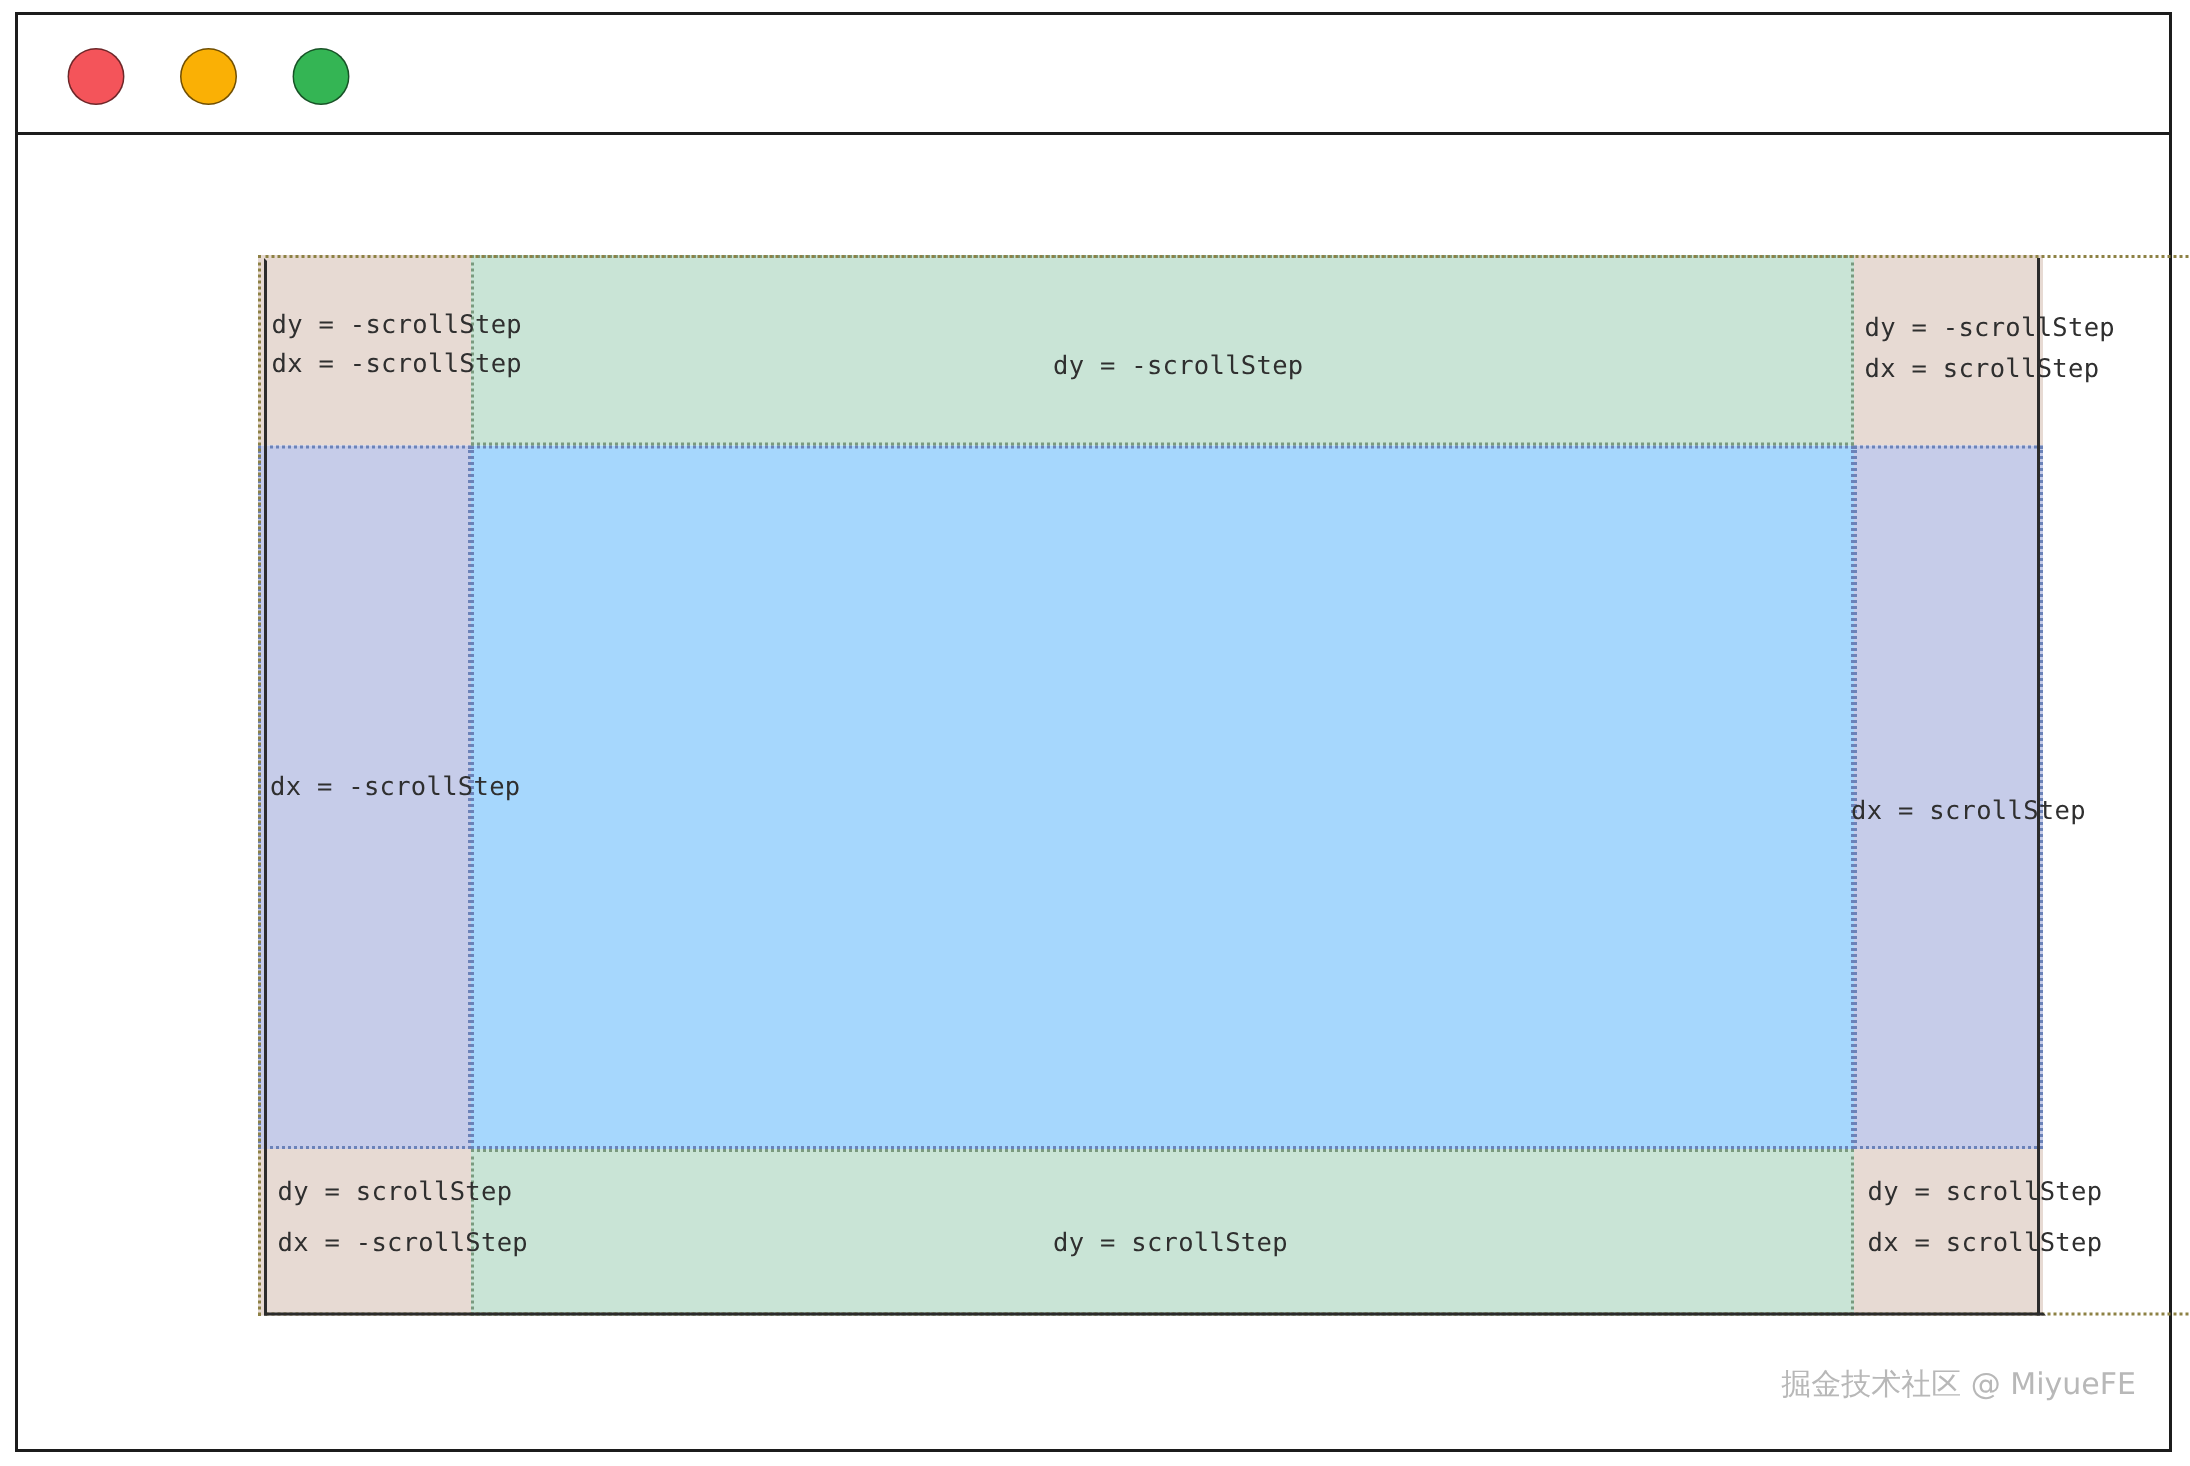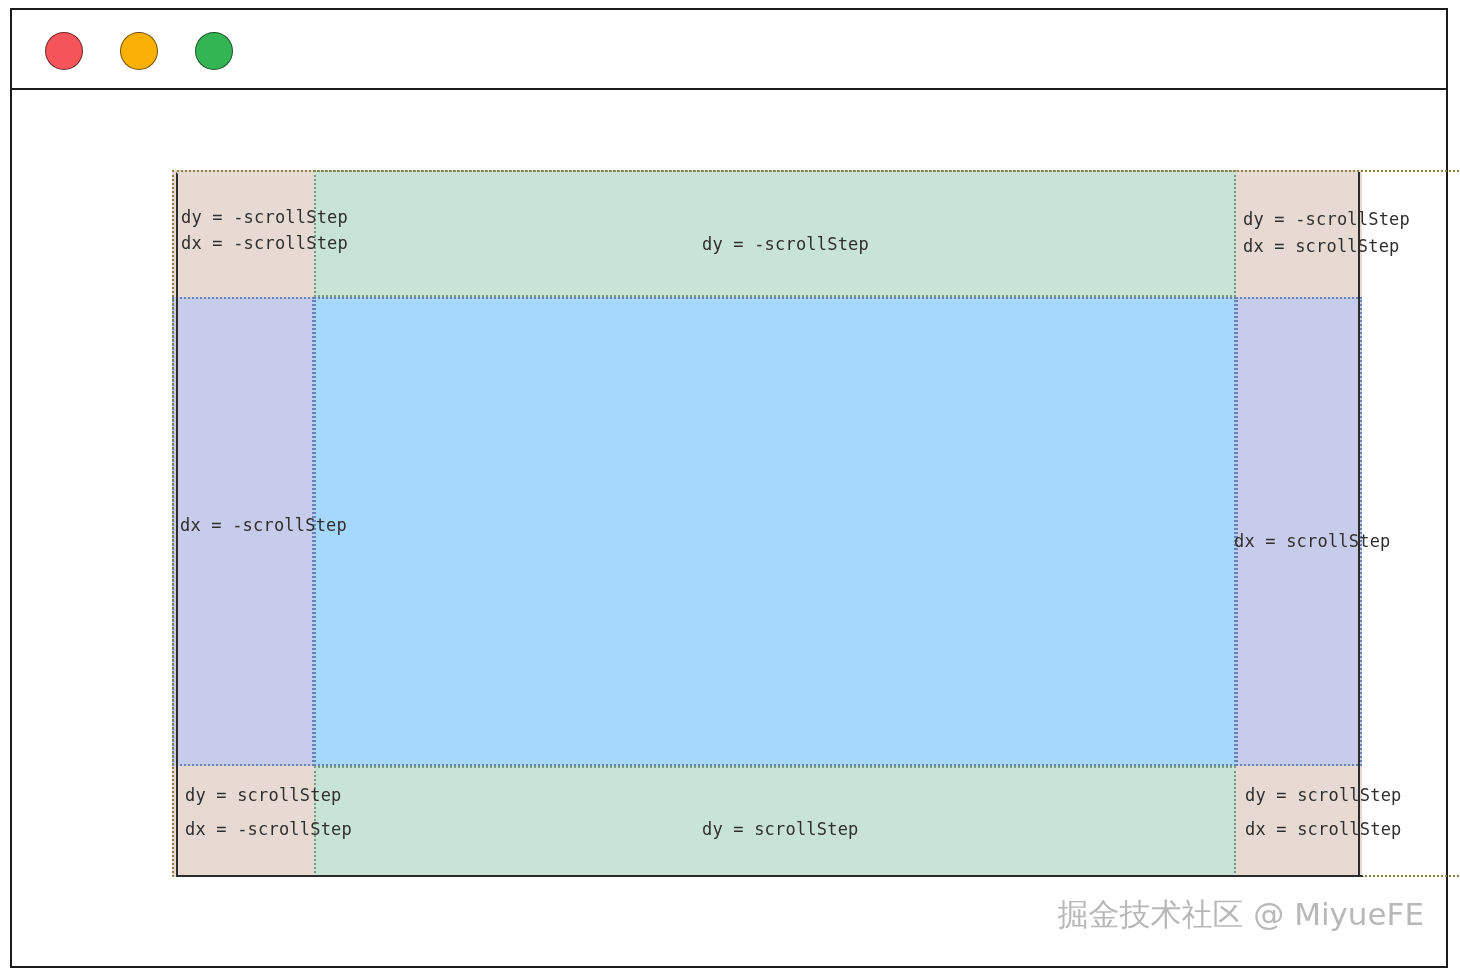--- a/index.html
+++ b/index.html
@@ -122,21 +122,21 @@
     white-space: nowrap;
     z-index: 8;
     letter-spacing: 0.2px;
   }
 
   .watermark {
     position: absolute;
     right: 22px;
     bottom: 30px;
     font-family: "DejaVu Sans", sans-serif;
-    font-size: 31px;
+    font-size: 20px;
     color: #b8b8b8;
     white-space: nowrap;
     z-index: 9;
   }
 </style>
 </head>
 <body>
 
 <div class="window">
 

